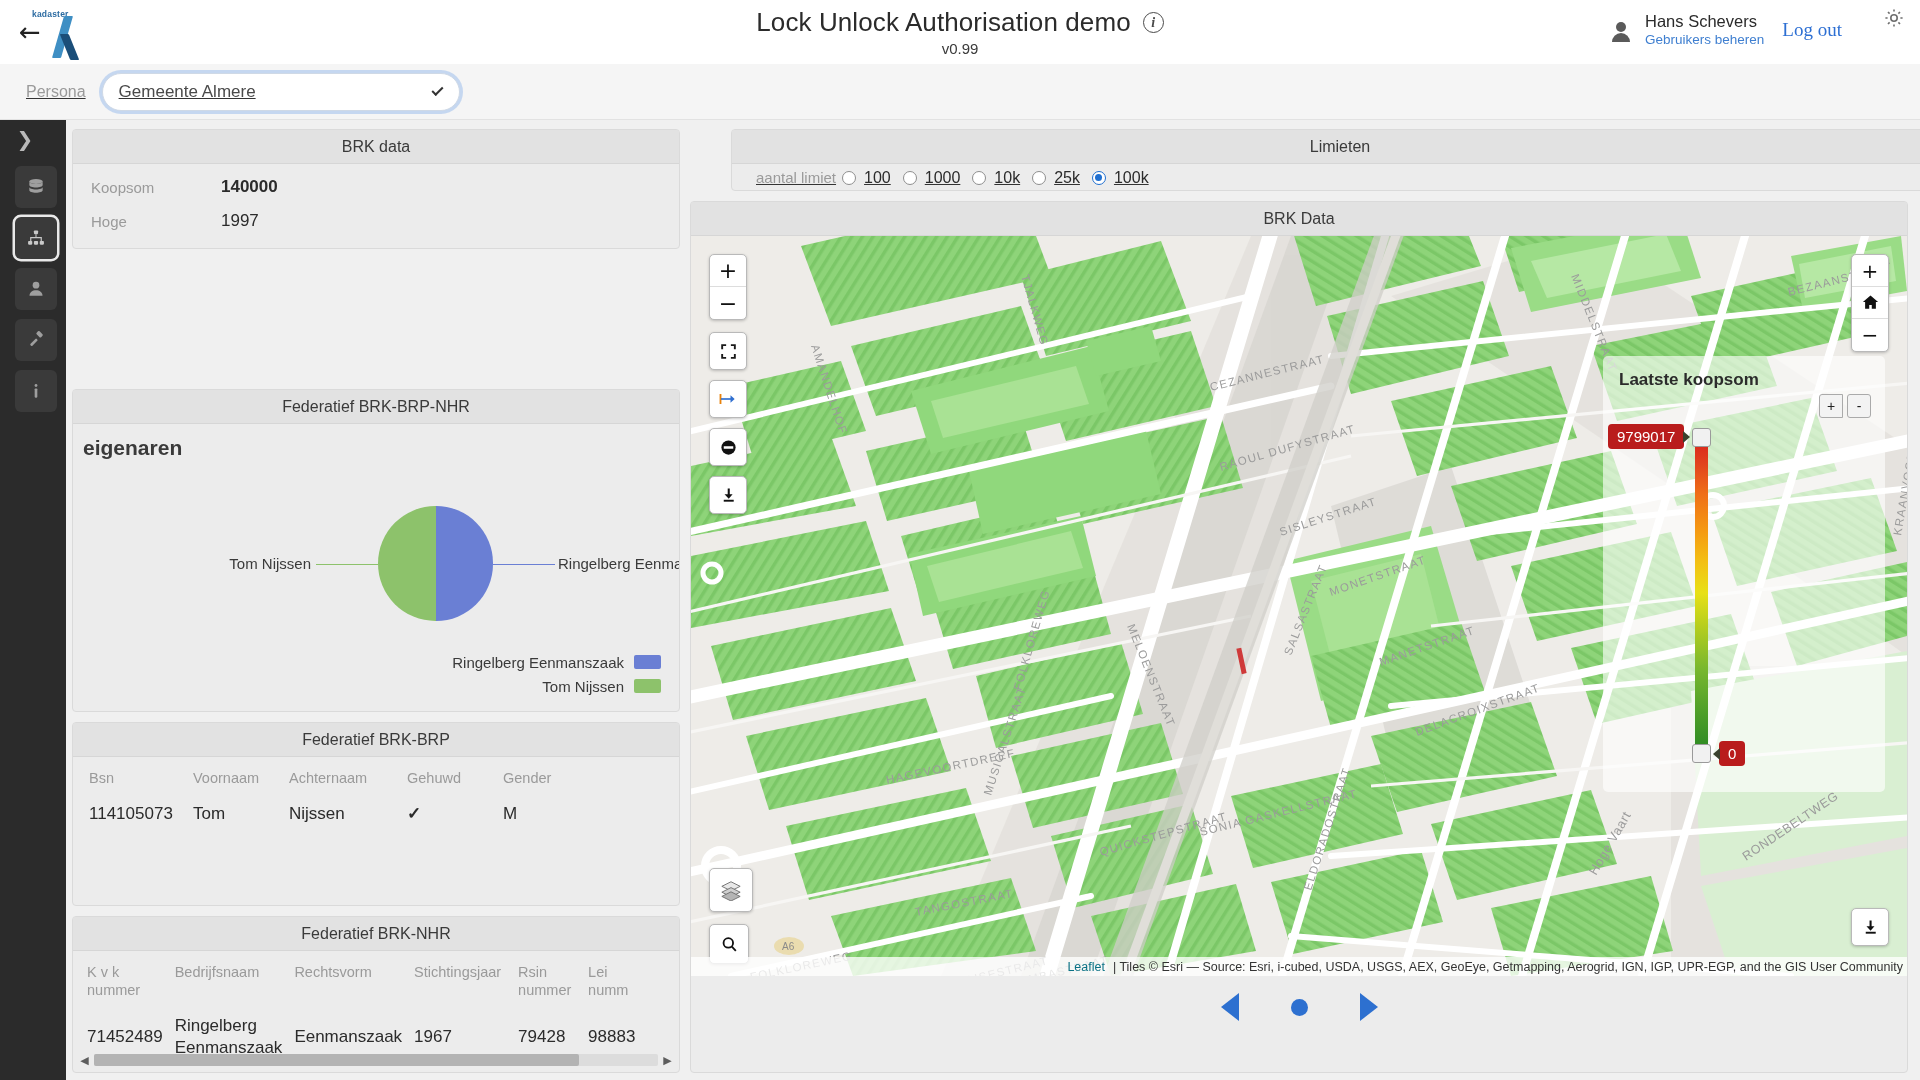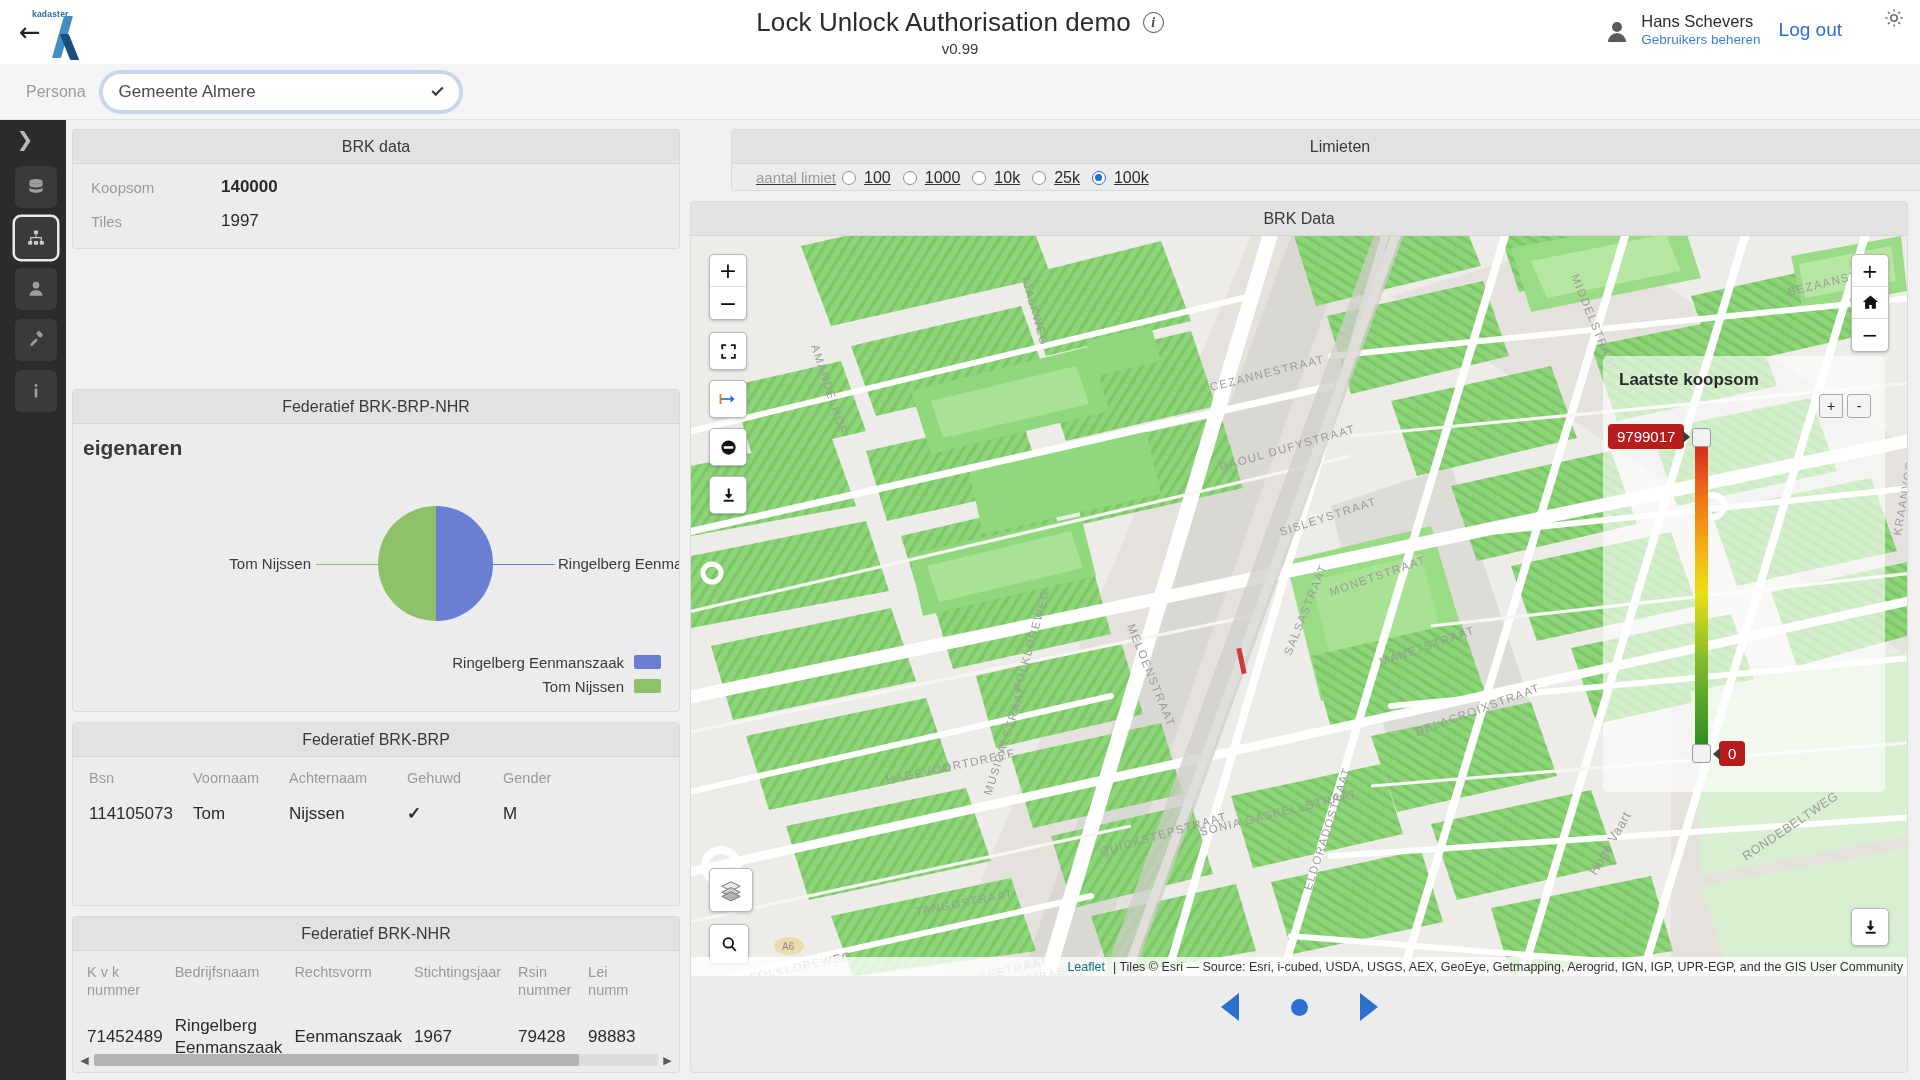--- a/index.html
+++ b/index.html
@@ -55,31 +55,31 @@
     display:flex; align-items:center; gap:14px;
   }
   #avatar {
     width:20px; height:20px; position:relative; margin-top:4px;
   }
   #avatar .head { position:absolute; left:5px; top:0; width:10px; height:10px; border-radius:50%; background:#5a5a5a; }
   #avatar .body { position:absolute; left:1px; top:11px; width:18px; height:9px; border-radius:9px 9px 0 0; background:#5a5a5a; }
   #user-names { display:flex; flex-direction:column; line-height:1.25; }
   #uname { font-size:16.5px; color:#2b2b2b; }
   #umanage { font-size:13.5px; color:#3f7fd0; cursor:pointer; }
-  #logout { font-size:19px; color:#2d6fd3; cursor:pointer; margin-left:4px; }
+  #logout { font-size:19px; color:#2d6fd3; cursor:pointer; margin-left:4px;font-family:Liberation Serif, serif; }
   #gear {
     position:absolute; right:14px; top:6px; width:24px; height:24px;
     cursor:pointer; color:#6e6e6e;
   }
 
   
   #personabar {
     position:absolute; left:0; top:64px; width:1920px; height:56px;
     background:#f5f5f5; border-bottom:1px solid #e2e2e2;
-    display:flex; align-items:center;
+    display:flex; align-items:center;text-decoration:underline;
   }
   #persona-label { margin-left:26px; font-size:16px; color:#9a9a9a; }
   #persona-select {
     margin-left:16px; width:358px; height:38px; border-radius:19px;
     border:1px solid #cfd9e6; background:#fff;
     box-shadow:0 0 0 3px rgba(140,180,235,.45);
     display:flex; align-items:center; padding:0 16px; cursor:pointer;
     position:relative;
   }
   #persona-value { font-size:17px; color:#4a4a4a; }
@@ -380,21 +380,21 @@
   <div id="left-col">
 
     <div class="card" id="card-brk">
       <div class="card-head">BRK data</div>
       <div style="padding-top:6px">
         <div class="kv">
           <div class="k">Koopsom</div>
           <div class="v bold">140000</div>
         </div>
         <div class="kv">
-          <div class="k">Tiles</div>
+          <div class="k">Hoge</div>
           <div class="v">1997</div>
         </div>
       </div>
     </div>
 
     <div class="card" id="card-fed3">
       <div class="card-head">Federatief BRK-BRP-NHR</div>
       <div class="body">
         <div id="eigenaren">eigenaren</div>
 

